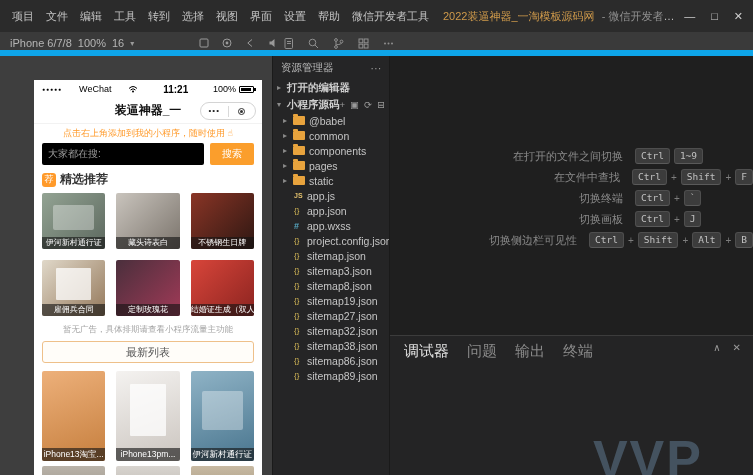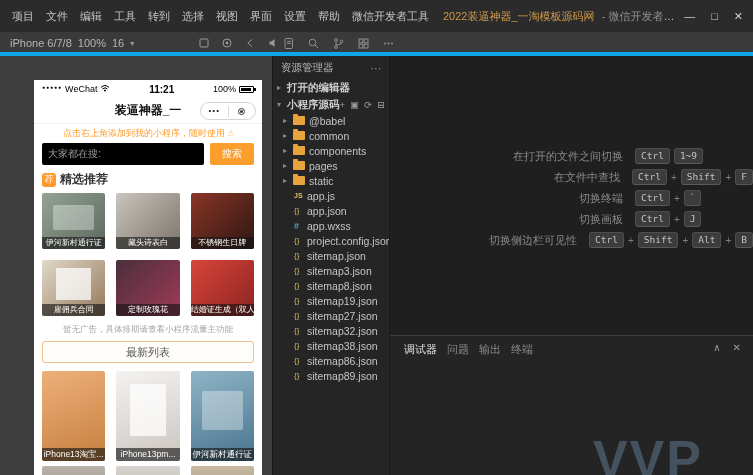--- a/index.html
+++ b/index.html
@@ -11,35 +11,35 @@
   .titlebar{height:32px;background:#2b2b2b;display:flex;align-items:center;
     font-size:11px;color:#c3c3c3;padding:0 6px;white-space:nowrap;flex:none}
   .menu-item{padding:0 6px;cursor:default}
   .title-text{margin-left:8px;overflow:hidden;text-overflow:ellipsis}
   .proj{color:#cf9a4b}
   .suffix{color:#8f8f8f;margin-left:4px}
   .win-controls{margin-left:auto;display:flex;gap:16px;color:#cfcfcf;font-size:11px;padding-right:4px}
   .win-controls span{cursor:pointer}
 
   
-  .toolbar{height:24px;background:#3a3a3a;border-bottom:4px solid #0ea5e9;position:relative;flex:none}
+  .toolbar{height:24px;background:#3a3a3a;border-bottom:6px solid #0ea5e9;position:relative;flex:none}
   .tb-device{position:absolute;left:10px;top:5px;font-size:11px;color:#b5b5b5;display:flex;gap:6px;align-items:center;cursor:pointer}
   .tb-device .caret{font-size:8px;color:#9a9a9a}
   .tb-sim{position:absolute;left:198px;top:5px;display:flex;gap:11px;align-items:center}
   .tb-act{position:absolute;left:282px;top:5px;display:flex;gap:12px;align-items:center}
   .tb-ic{display:inline-flex;cursor:pointer}
 
   
   .main{flex:1;display:flex;overflow:hidden}
 
   
   .simulator{width:272px;background:#3e3e3e;position:relative;overflow:hidden;flex:none}
   .phone{position:absolute;left:34px;top:24px;width:228px;height:640px;background:#fff;overflow:hidden}
   .statusbar{height:18px;display:flex;align-items:center;justify-content:space-between;padding:0 8px;font-size:9px;color:#000}
-  .sb-left{display:flex;align-items:flex-start;gap:3px}
+  .sb-left{display:flex;align-items:center;gap:17px}
   .signal{font-size:5px;letter-spacing:1px}
   .sb-time{font-weight:bold;font-size:10px}
   .sb-right{display:flex;align-items:center}
   .battery{width:15px;height:7px;border:1px solid #000;border-radius:1px;position:relative;margin-left:3px}
   .battery::before{content:"";position:absolute;left:1px;top:1px;bottom:1px;width:10px;background:#000}
   .battery::after{content:"";position:absolute;right:-3px;top:1px;width:2px;height:3px;background:#000}
   .navbar{height:26px;position:relative;display:flex;align-items:center;justify-content:center;border-bottom:1px solid #f2f2f2}
   .nav-title{font-size:12px;font-weight:bold;color:#111}
   .capsule{position:absolute;right:6px;top:4px;width:56px;height:18px;border:1px solid #d4d4d4;border-radius:9px;
     display:flex;align-items:center;background:rgba(255,255,255,.92)}
@@ -102,21 +102,21 @@
   
   .right-col{flex:1;display:flex;flex-direction:column;position:relative;overflow:hidden}
   .editor{flex:1;background:#1f1f1f;overflow:hidden}
   .shortcuts{margin:92px 0 0 58px}
   .sc-row{display:flex;align-items:center;gap:4px;height:16px;margin-bottom:5px}
   .sc-label{width:175px;text-align:right;margin-right:8px;color:#8a8a8a;font-size:11px;white-space:nowrap}
   .kbd{background:#3c3c3c;border:1px solid #4e4e4e;border-bottom-color:#5a5a5a;border-radius:3px;padding:0 5px;
     font-size:9.5px;line-height:14px;color:#c0c0c0;font-family:"DejaVu Sans Mono",monospace}
   .plus{color:#7d7d7d;font-size:10px}
   .bottom-panel{height:140px;background:#242425;border-top:1px solid #3c3c3c;position:relative;flex:none}
-  .bp-tabs{display:flex;gap:10px;padding:6px 0 0 14px;font-size:11px;color:#8a8a8a}
+  .bp-tabs{display:flex;gap:18px;padding:6px 0 0 14px;font-size:15px;color:#8a8a8a}
   .bp-tab{cursor:pointer}
   .bp-tab.active{color:#e2e2e2}
   .bp-actions{position:absolute;right:12px;top:6px;display:flex;gap:12px;color:#9a9a9a;font-size:10px}
   .bp-actions span{cursor:pointer}
   .watermark{position:absolute;right:50px;bottom:-14px;font-size:52px;font-weight:bold;color:#44525f;
     letter-spacing:2px;pointer-events:none}
   svg{display:block}
 </style>
 </head>
 <body>

